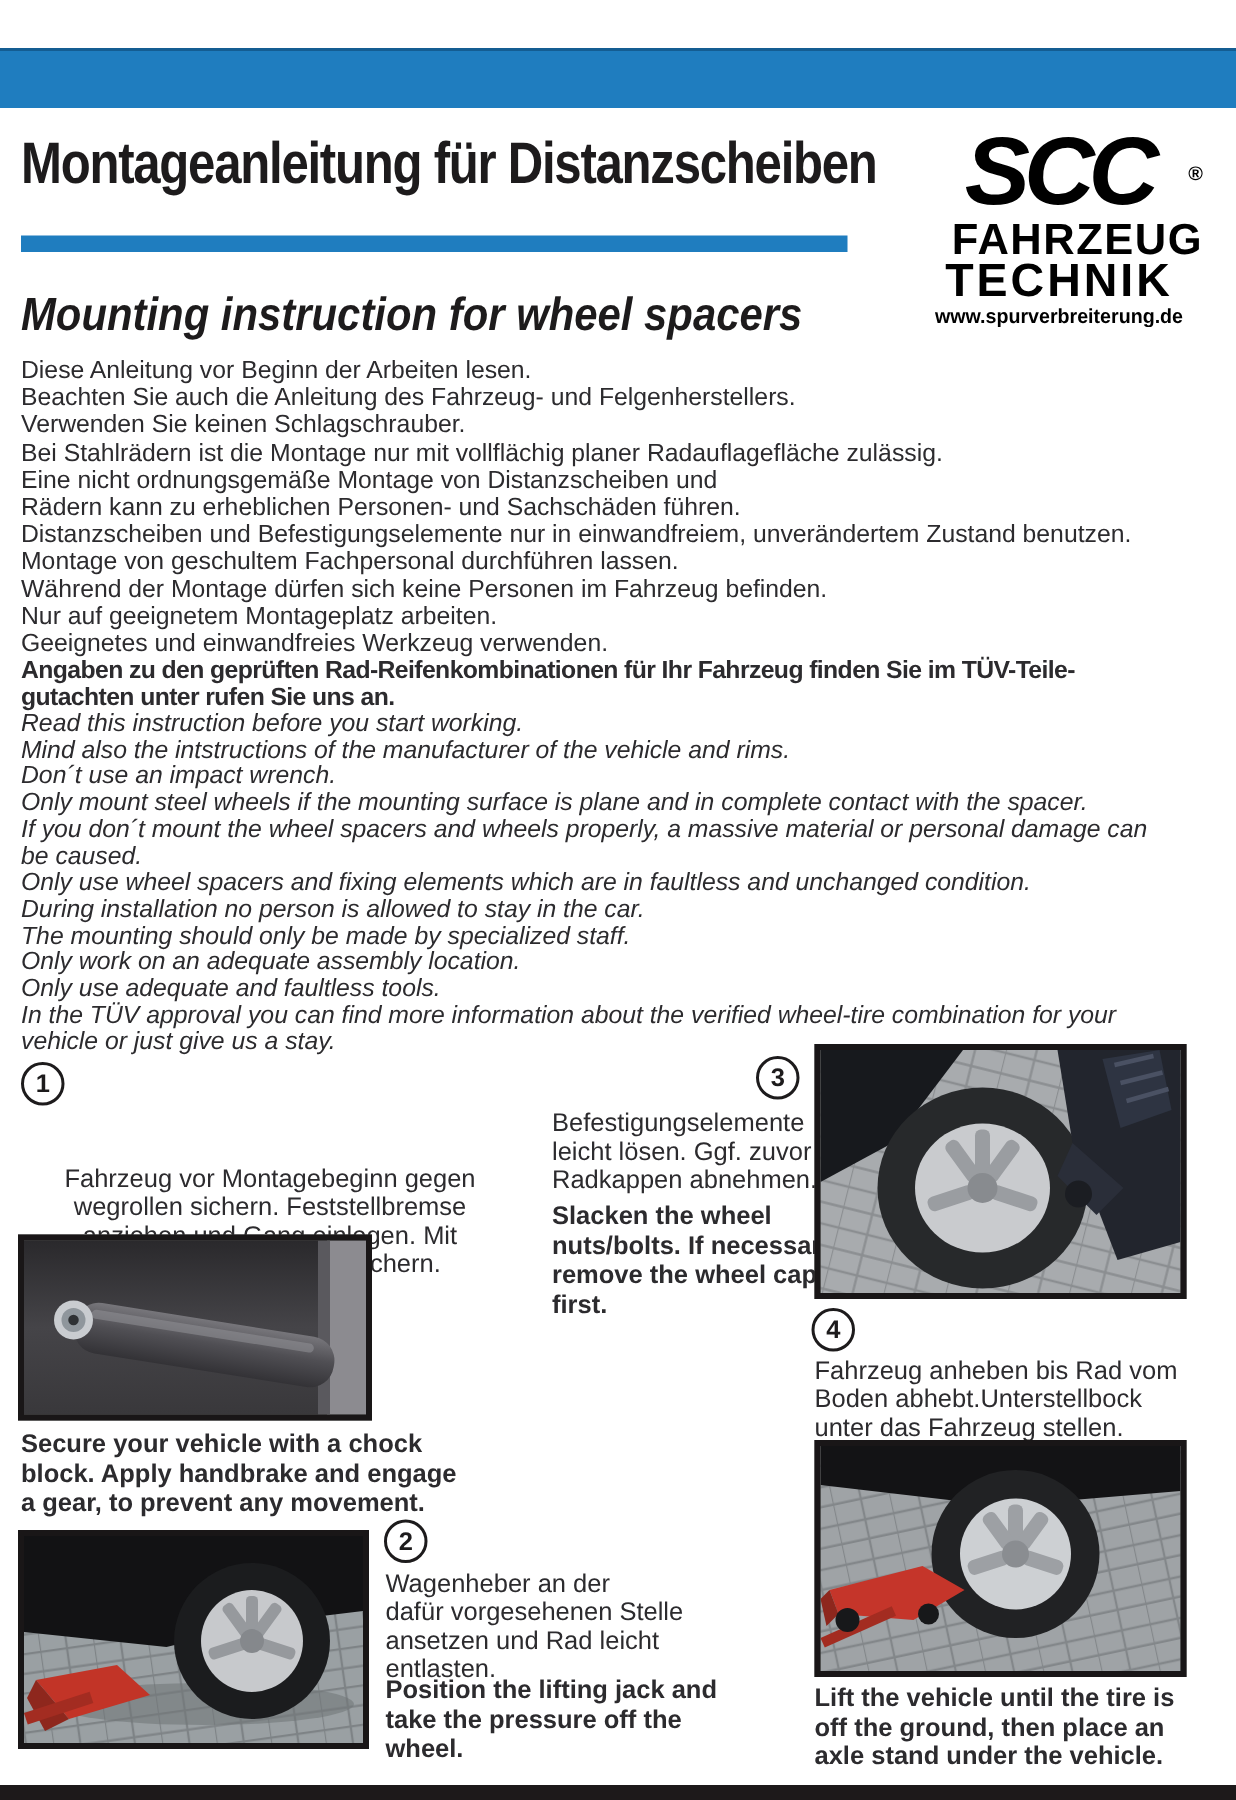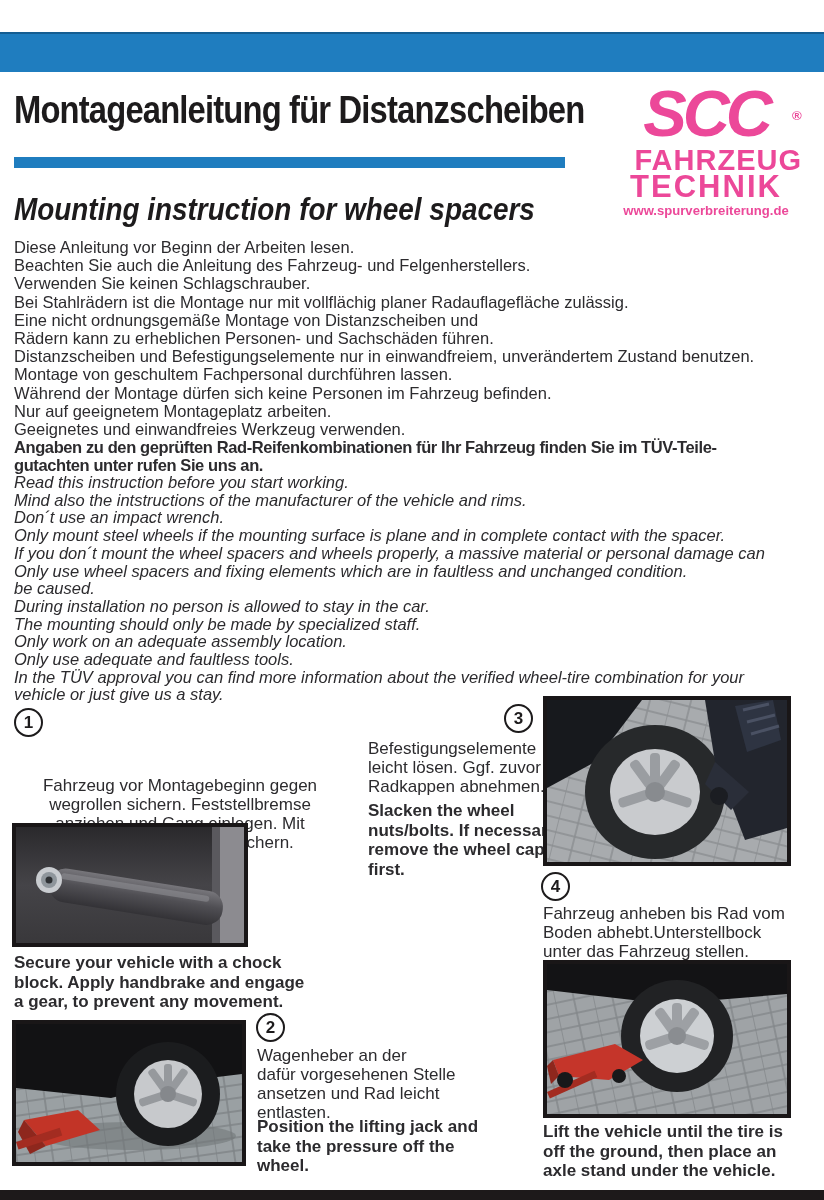--- a/index.html
+++ b/index.html
@@ -17,21 +17,21 @@
   .title-de {
     position:absolute; left:14px; top:56px; font-size:39px; font-weight:bold;
     letter-spacing:-1px; color:#1d1b1c; white-space:nowrap;
     transform:scaleX(.84); transform-origin:left top;
   }
   .rule { position:absolute; left:14px; top:125px; width:551px; height:11px; background:#1f7dbf; }
   .title-en {
     position:absolute; left:14px; top:160px; font-size:31px; font-weight:bold; font-style:italic;
     color:#1d1b1c; white-space:nowrap; transform:scaleX(.90); transform-origin:left top;
   }
-  .logo { position:absolute; left:610px; top:52px; width:192px; text-align:center; color:#ec4899; }
+  .logo { position:absolute; left:610px; top:52px; width:192px; text-align:center; color:#000000; }
   .logo-scc {
     position:relative; font-size:64px; line-height:60px; font-weight:bold; font-style:italic;
     letter-spacing:-4px; transform:scaleX(1.02); transform-origin:center;
   }
   .logo-reg { position:absolute; top:2px; right:2px; font-size:13px; font-style:normal; letter-spacing:0; }
   .logo-f { font-size:29px; line-height:25px; font-weight:bold; letter-spacing:1px; margin-top:4px;text-align:right; }
   .logo-t { font-size:31px; line-height:27px; font-weight:bold; letter-spacing:2px; }
   .logo-url { font-size:13.5px; font-weight:bold; margin-top:3px; transform:scaleX(.97); transform-origin:center; }
   .intro { position:absolute; left:14px; font-size:16.5px; }
   .intro-de { top:206px; line-height:18.2px; }
@@ -113,22 +113,22 @@
   </div>
 
   <div class="intro intro-en">
     <div>
 
     <div>Read this instruction before you start working.</div>
         <div>Mind also the intstructions of the manufacturer of the vehicle and rims.</div>
         <div>Don´t use an impact wrench.</div>
         <div>Only mount steel wheels if the mounting surface is plane and in complete contact with the spacer.</div>
         <div>If you don´t mount the wheel spacers and wheels properly, a massive material or personal damage can</div>
+        <div>be caused.</div>
         <div>Only use wheel spacers and fixing elements which are in faultless and unchanged condition.</div>
-        <div>be caused.</div>
         <div>During installation no person is allowed to stay in the car.</div>
         <div>The mounting should only be made by specialized staff.</div>
         <div>Only work on an adequate assembly location.</div>
         <div>Only use adequate and faultless tools.</div>
         <div>In the TÜV approval you can find more information about the verified wheel-tire combination for your</div>
         <div>vehicle or just give us a stay.</div>
       </div>
   </div>
 
   <div class="step-circle c1">1</div>

